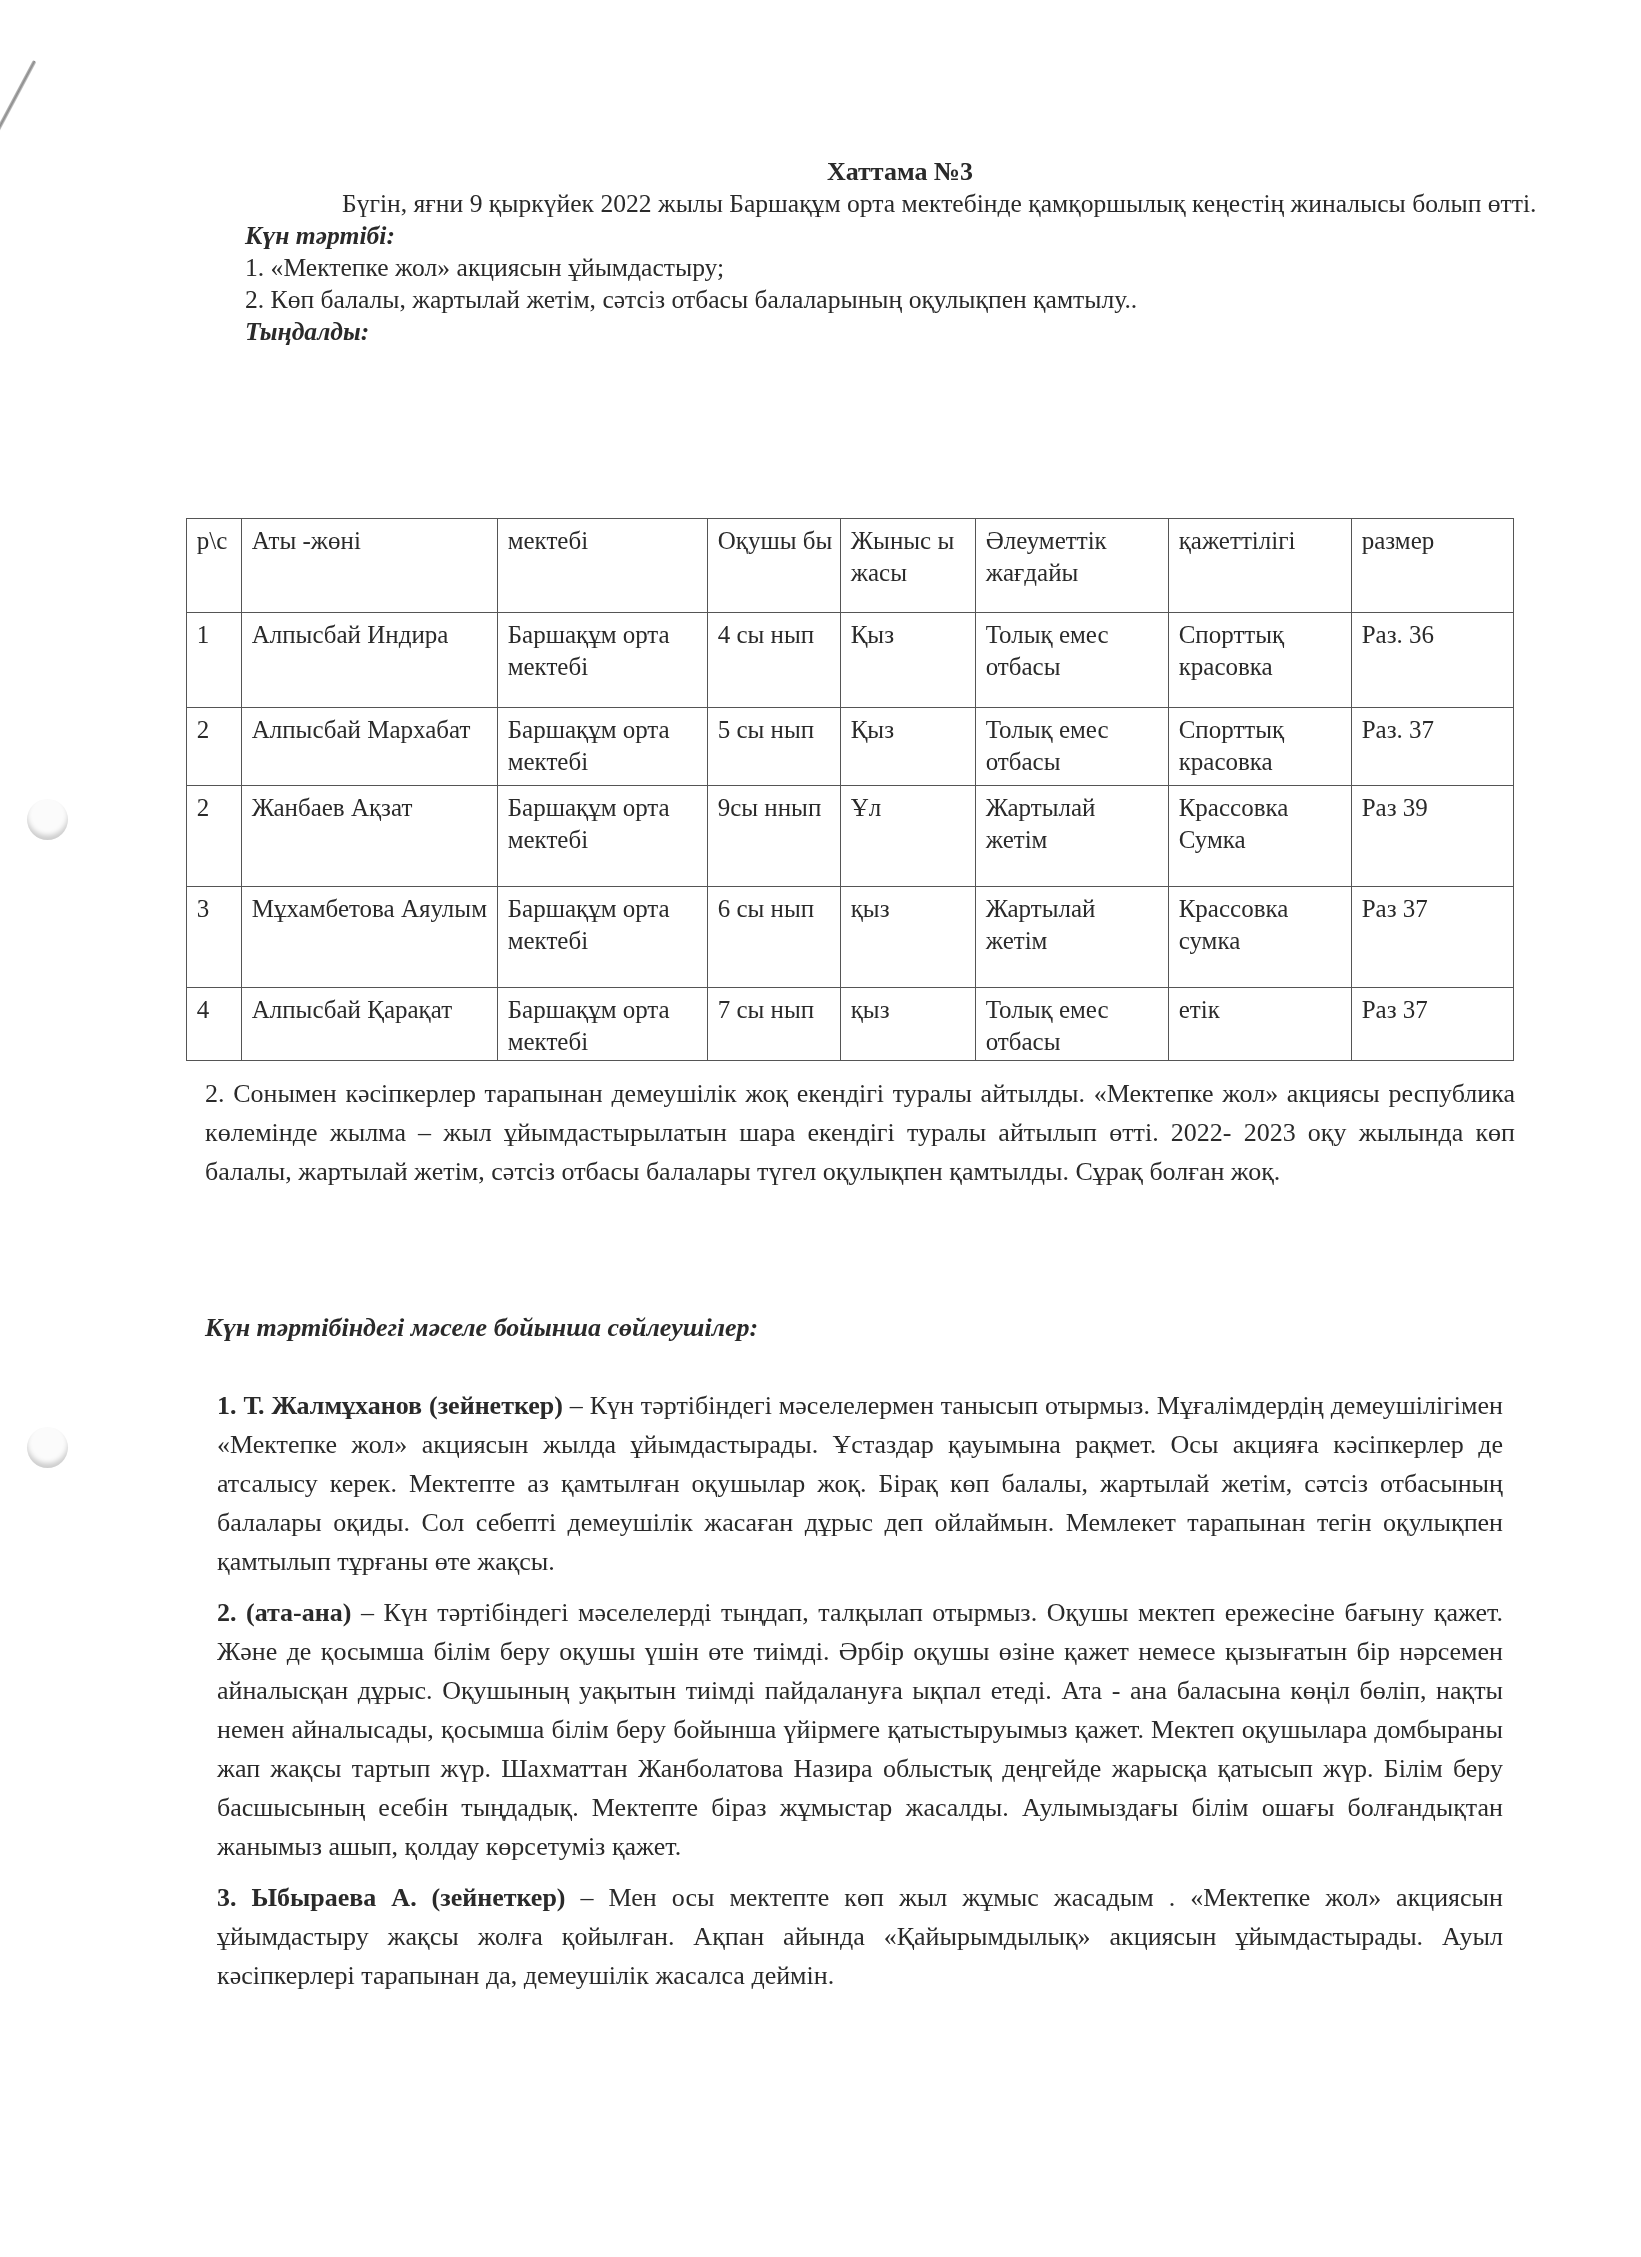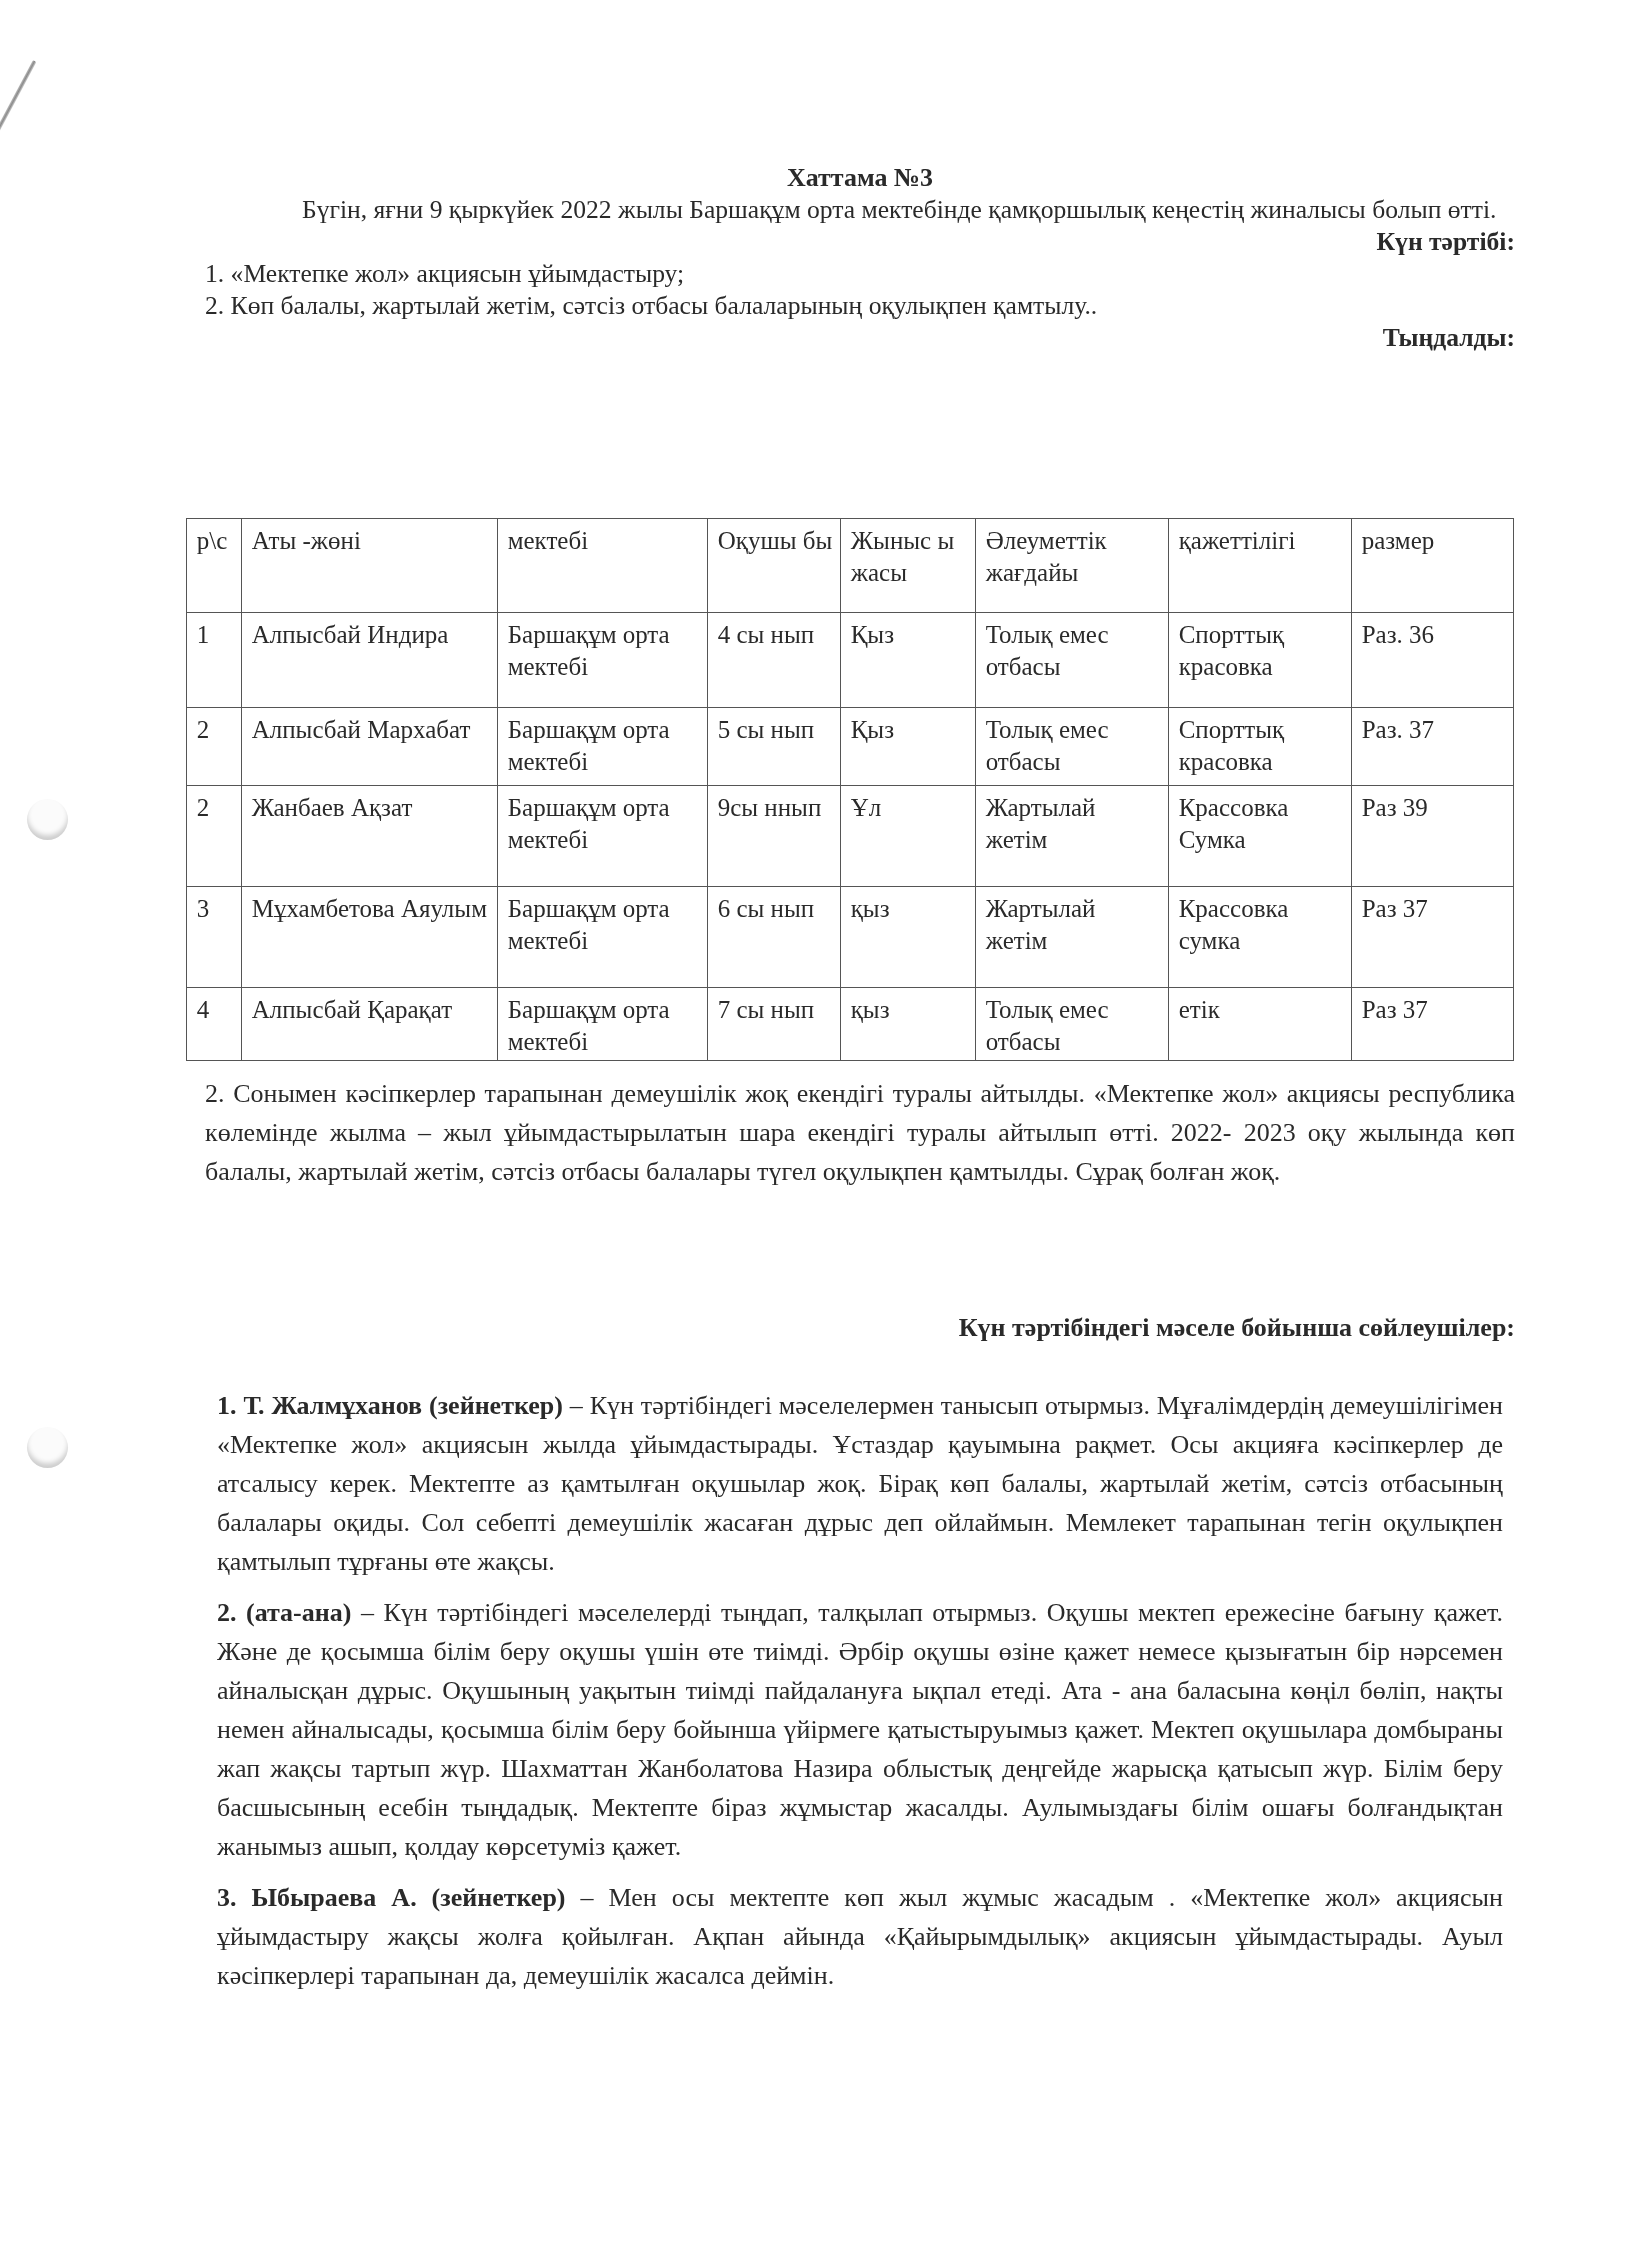--- a/index.html
+++ b/index.html
@@ -8,37 +8,37 @@
   .page { position: absolute; left: 0; top: 0; width: 1641px; height: 2257px; }
   .staple { position: absolute; left: 7.7px; top: 58px; width: 3.9px; height: 97px;
             background: linear-gradient(90deg,#bdbdbd,#8a8a8a,#d0d0d0);
             transform: rotate(28deg); transform-origin: top left; border-radius: 1.9px; left: 33px; top: 60px; }
   .punch { position: absolute; width: 41px; height: 41px; border-radius: 50%;
            box-shadow: inset 0 -4.8px 5.8px rgba(0,0,0,0.18); background: #fbfbfb; }
   .content { position: absolute; left: 205px; top: 164px; width: 1310px; font-size: 25.6px; line-height: 32px; }
   .title { text-align: center; font-weight: bold; font-size: 26px; margin: 0; }
   p { margin: 0; text-align: justify; }
   .indent { text-indent: 97px; }
-  .heading { text-align: right; font-weight: bold; margin: 0; }
+  .heading { text-align: left; font-weight: bold; margin: 0; font-style: italic; }
   .list-line { margin: 0; }
   table { border-collapse: collapse; position: absolute; left: 186px; top: 503px; width: 1328px;
           font-size: 25px; line-height: 32px; margin-top: 15px; }
   td { border: 1.9px solid #555; vertical-align: top; padding: 5.8px 5.8px 1.9px 9.7px; }
   .sp-item { margin: 12px; text-align: justify; }
   .bold { font-weight: bold; }
 </style>
 </head>
 <body>
 
 <div class="page">
   <div class="staple"></div>
   <div class="punch" style="left:27px; top:799px;"></div>
   <div class="punch" style="left:27px; top:1427px;"></div>
 
-  <div class="content" style="top:162px;">
+  <div class="content" style="top:156px;margin-left:40px;">
     <h1 class="title">Хаттама №3</h1>
     <p class="indent">Бүгін, яғни 9  қыркүйек  2022 жылы Баршақұм орта мектебінде қамқоршылық кеңестің  жиналысы болып өтті.</p>
     <p class="heading">Күн тәртібі:</p>
     <p class="list-line">1. «Мектепке жол» акциясын ұйымдастыру;</p>
     <p class="list-line">2.  Көп балалы, жартылай жетім, сәтсіз отбасы  балаларының оқулықпен қамтылу..</p>
     <p class="heading">Тыңдалды:</p>
   </div>
 
   <table>
     <colgroup>

